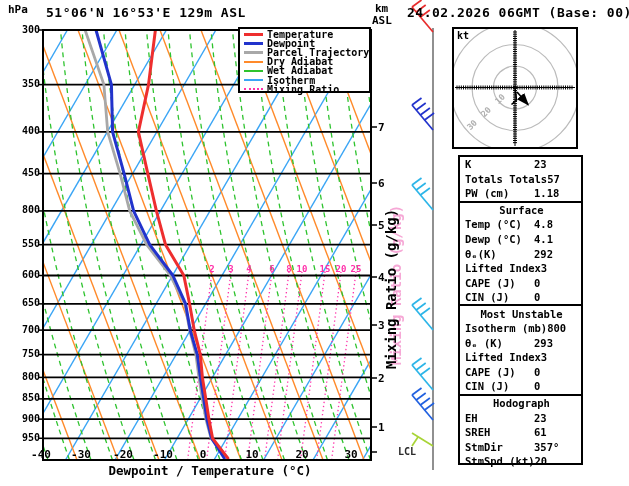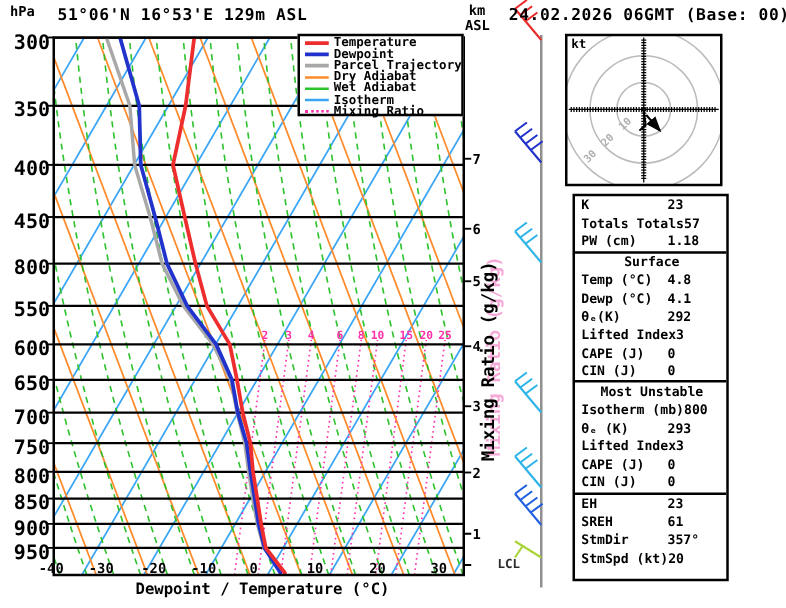--- a/index.html
+++ b/index.html
@@ -4,21 +4,21 @@
 <style>
   html,body{margin:0;padding:0;background:#fff;}
   .stage{position:relative;width:629px;height:486px;background:#ffffff;overflow:hidden;
          font-family:"DejaVu Sans Mono","Liberation Mono",monospace;color:#000;}
   .abs{position:absolute;}
   svg{position:absolute;left:0;top:0;}
   #overlay-svg{z-index:6;pointer-events:none;}
   #plot-svg{z-index:1;}
   .title{font-size:13px;font-weight:bold;letter-spacing:0.5px;white-space:nowrap;z-index:10;}
   .unit-lbl{font-size:11px;font-weight:bold;z-index:10;white-space:nowrap;}
-  .p-lbl{font-size:16px;font-weight:bold;text-align:right;width:34px;z-index:10;}
+  .p-lbl{font-size:10px;font-weight:bold;text-align:right;width:34px;z-index:10;}
   .x-lbl{font-size:11px;font-weight:bold;text-align:center;width:44px;z-index:10;}
   .km-lbl{font-size:11px;font-weight:bold;z-index:10;}
   .mr-lbl{font-size:9px;font-weight:bold;text-align:center;width:20px;z-index:10;}
   .x-axis-title{font-size:12.5px;font-weight:bold;text-align:center;z-index:10;white-space:nowrap;}
   .legend{z-index:10;background:#fff;border:2px solid #000;box-sizing:border-box;padding:1px 0 0 4px;}
   .legend-row{display:flex;align-items:center;height:9.1px;}
   .legend-swatch{width:19px;margin-right:4px;flex:none;}
   .legend-text{font-size:10px;font-weight:bold;white-space:nowrap;line-height:9px;}
   .idx{z-index:10;background:#fff;border:2px solid #000;box-sizing:border-box;}
   .idx-section{border-top:2px solid #000;}
@@ -380,20 +380,23 @@
         <div class="idx-row">
           <span class="lbl">CAPE (J)</span>
           <span class="val">0</span>
         </div>
         <div class="idx-row">
           <span class="lbl">CIN (J)</span>
           <span class="val">0</span>
         </div>
       </div>
       <div class="idx-section">
+        <div class="idx-row idx-header">
+          <span class="hdr">Hodograph</span>
+        </div>
         <div class="idx-row">
           <span class="lbl">EH</span>
           <span class="val">23</span>
         </div>
         <div class="idx-row">
           <span class="lbl">SREH</span>
           <span class="val">61</span>
         </div>
         <div class="idx-row">
           <span class="lbl">StmDir</span>

